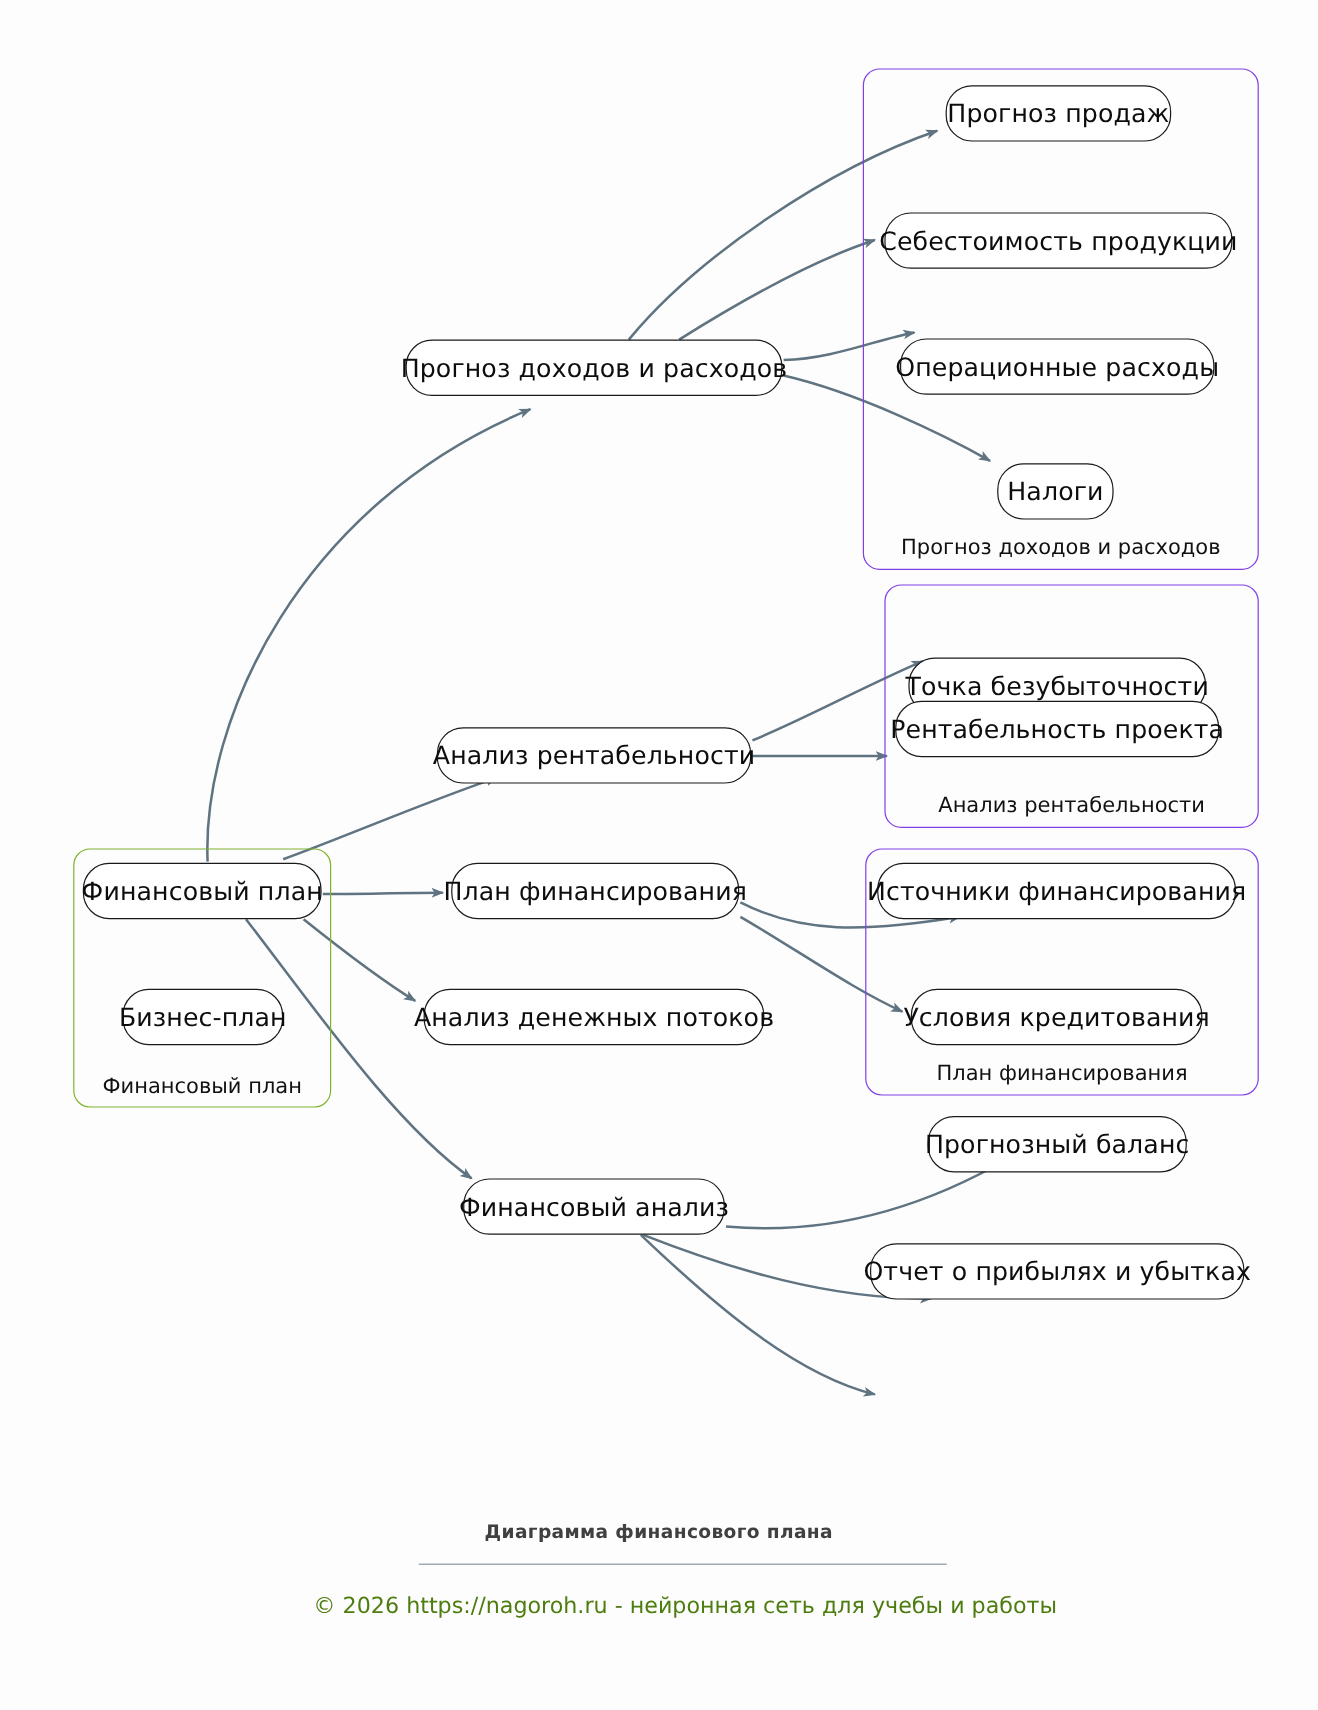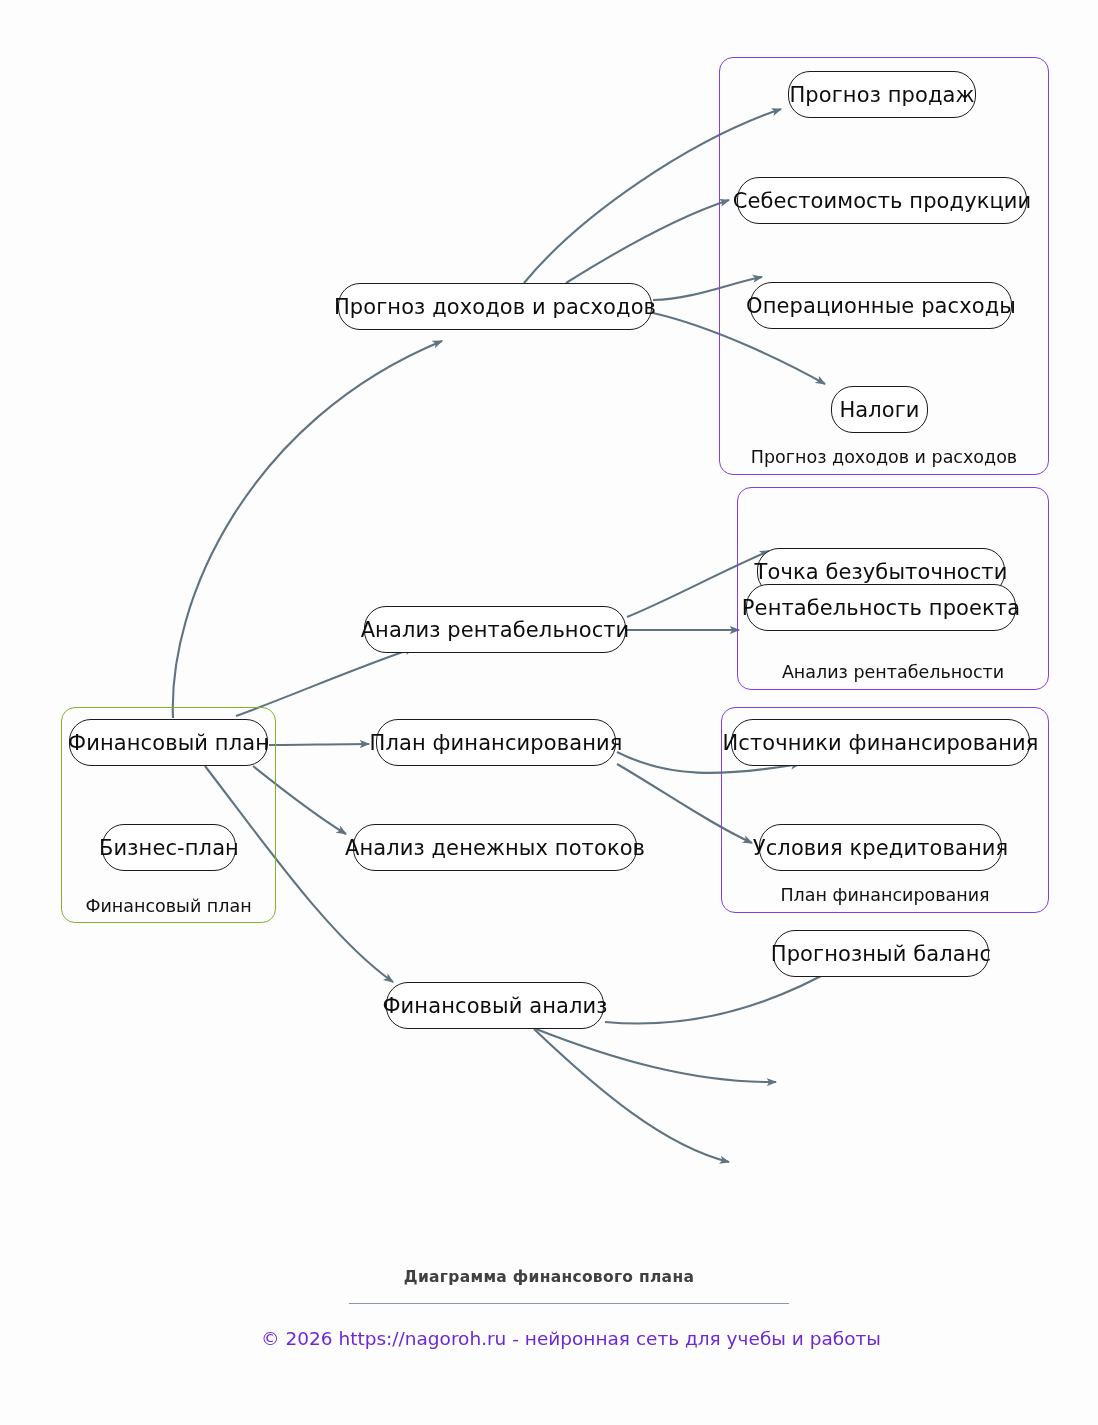--- a/index.html
+++ b/index.html
@@ -80,21 +80,21 @@
     position: absolute;
     left: 349px;
     top: 1303px;
     width: 440px;
     height: 1px;
     background: #8a97a6;
   }
   .footer-credit {
     top: 1328px;
     font-size: 18.5px;
-    color: #6d28d9;
+    color: #4d7c0f;
     padding-left: 44px;
   }
 </style>
 </head>
 <body>
 
 <div id="canvas">
 
   <svg id="edge-layer" viewBox="0 0 1098 1425" xmlns="http://www.w3.org/2000/svg">
     <defs>
@@ -165,20 +165,21 @@
   <div class="node" style="left:757px;top:500px;width:248px;height:47px;margin-top:48px;">Точка безубыточности</div>
 
   <div class="node" style="left:746px;top:584px;width:270px;height:47px;">Рентабельность проекта</div>
 
   <div class="node" style="left:731px;top:719px;width:299px;height:47px;">Источники финансирования</div>
 
   <div class="node" style="left:759px;top:824px;width:243px;height:47px;">Условия кредитования</div>
 
   <div class="node" style="left:773px;top:930px;width:216px;height:47px;">Прогнозный баланс</div>
 
+  <div class="node" style="left:725px;top:1036px;width:312px;height:47px;">Отчет о прибылях и убытках</div>
 
 
   <div class="node" style="left:338px;top:283px;width:314px;height:47px;">Прогноз доходов и расходов</div>
 
   <div class="node" style="left:364px;top:606px;width:262px;height:47px;">Анализ рентабельности</div>
 
   <div class="node" style="left:376px;top:719px;width:240px;height:47px;">План финансирования</div>
 
   <div class="node" style="left:353px;top:824px;width:284px;height:47px;">Анализ денежных потоков</div>
 

